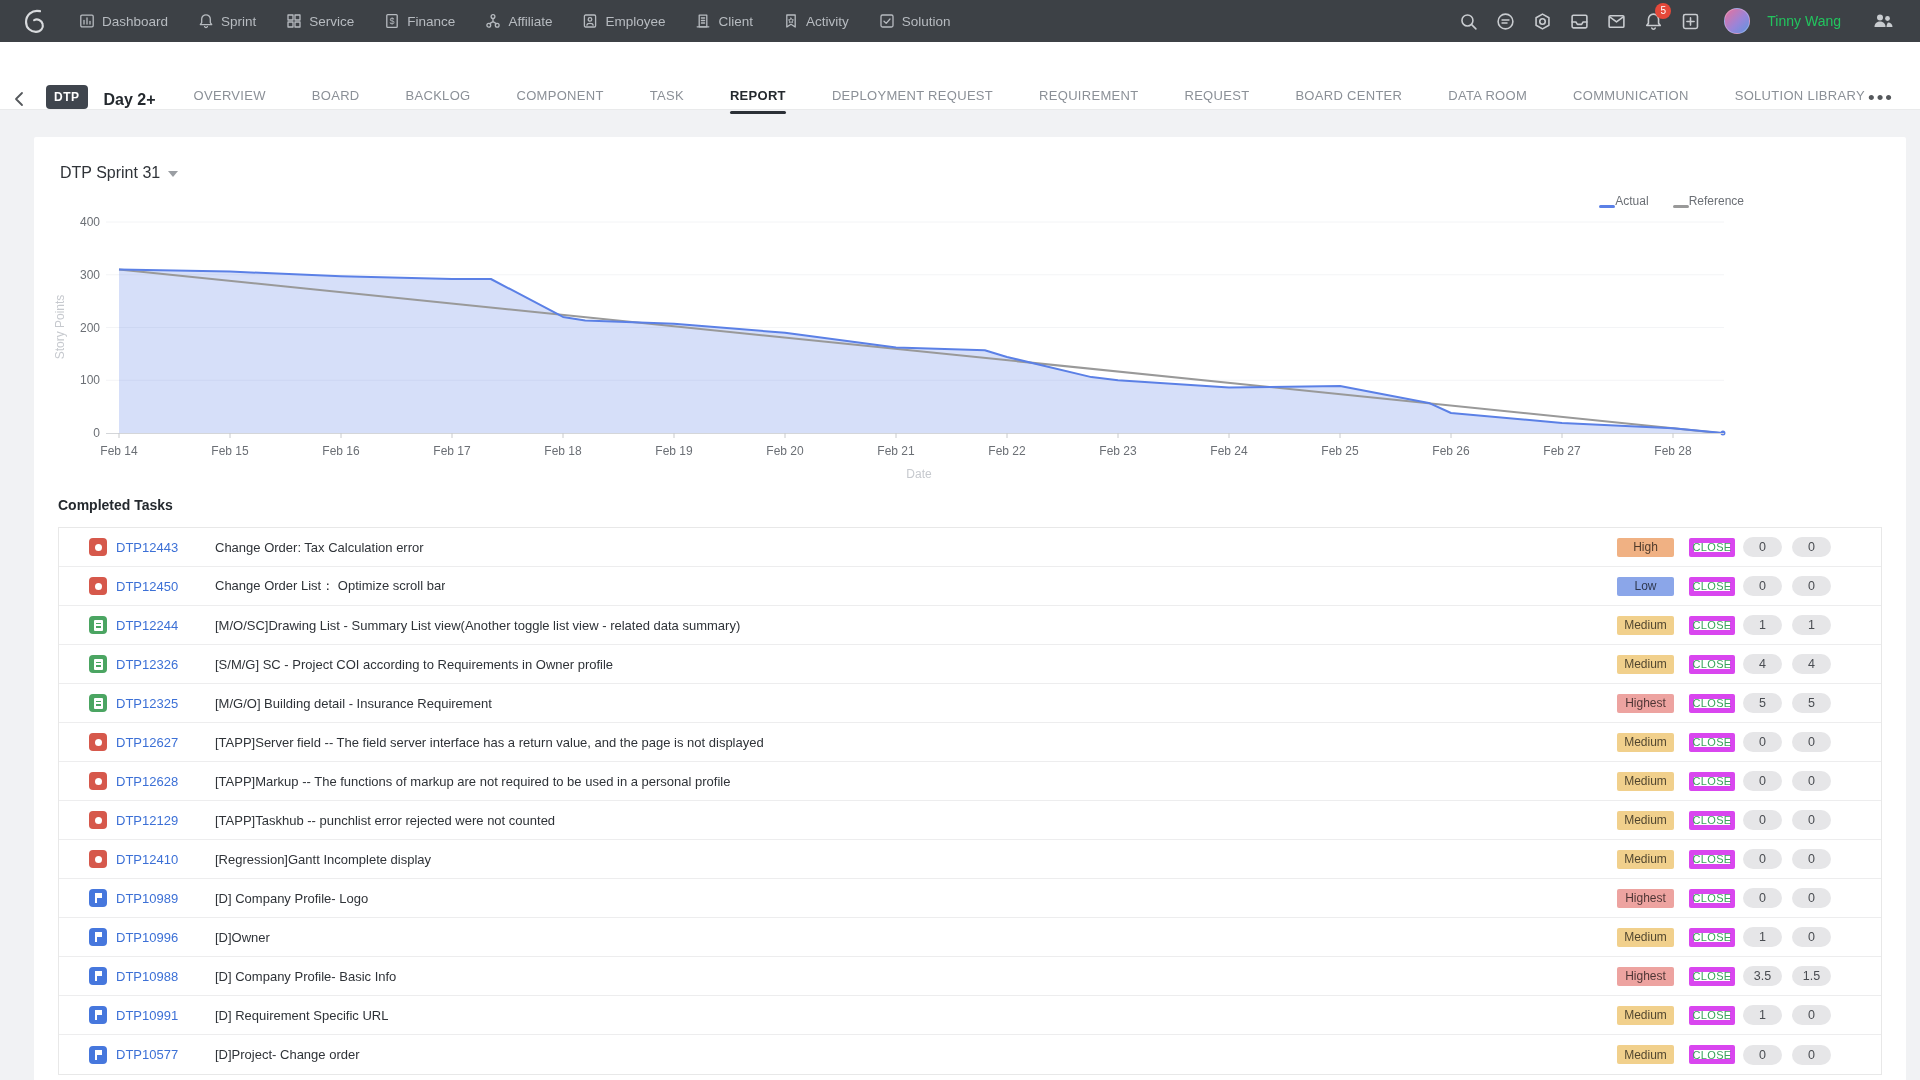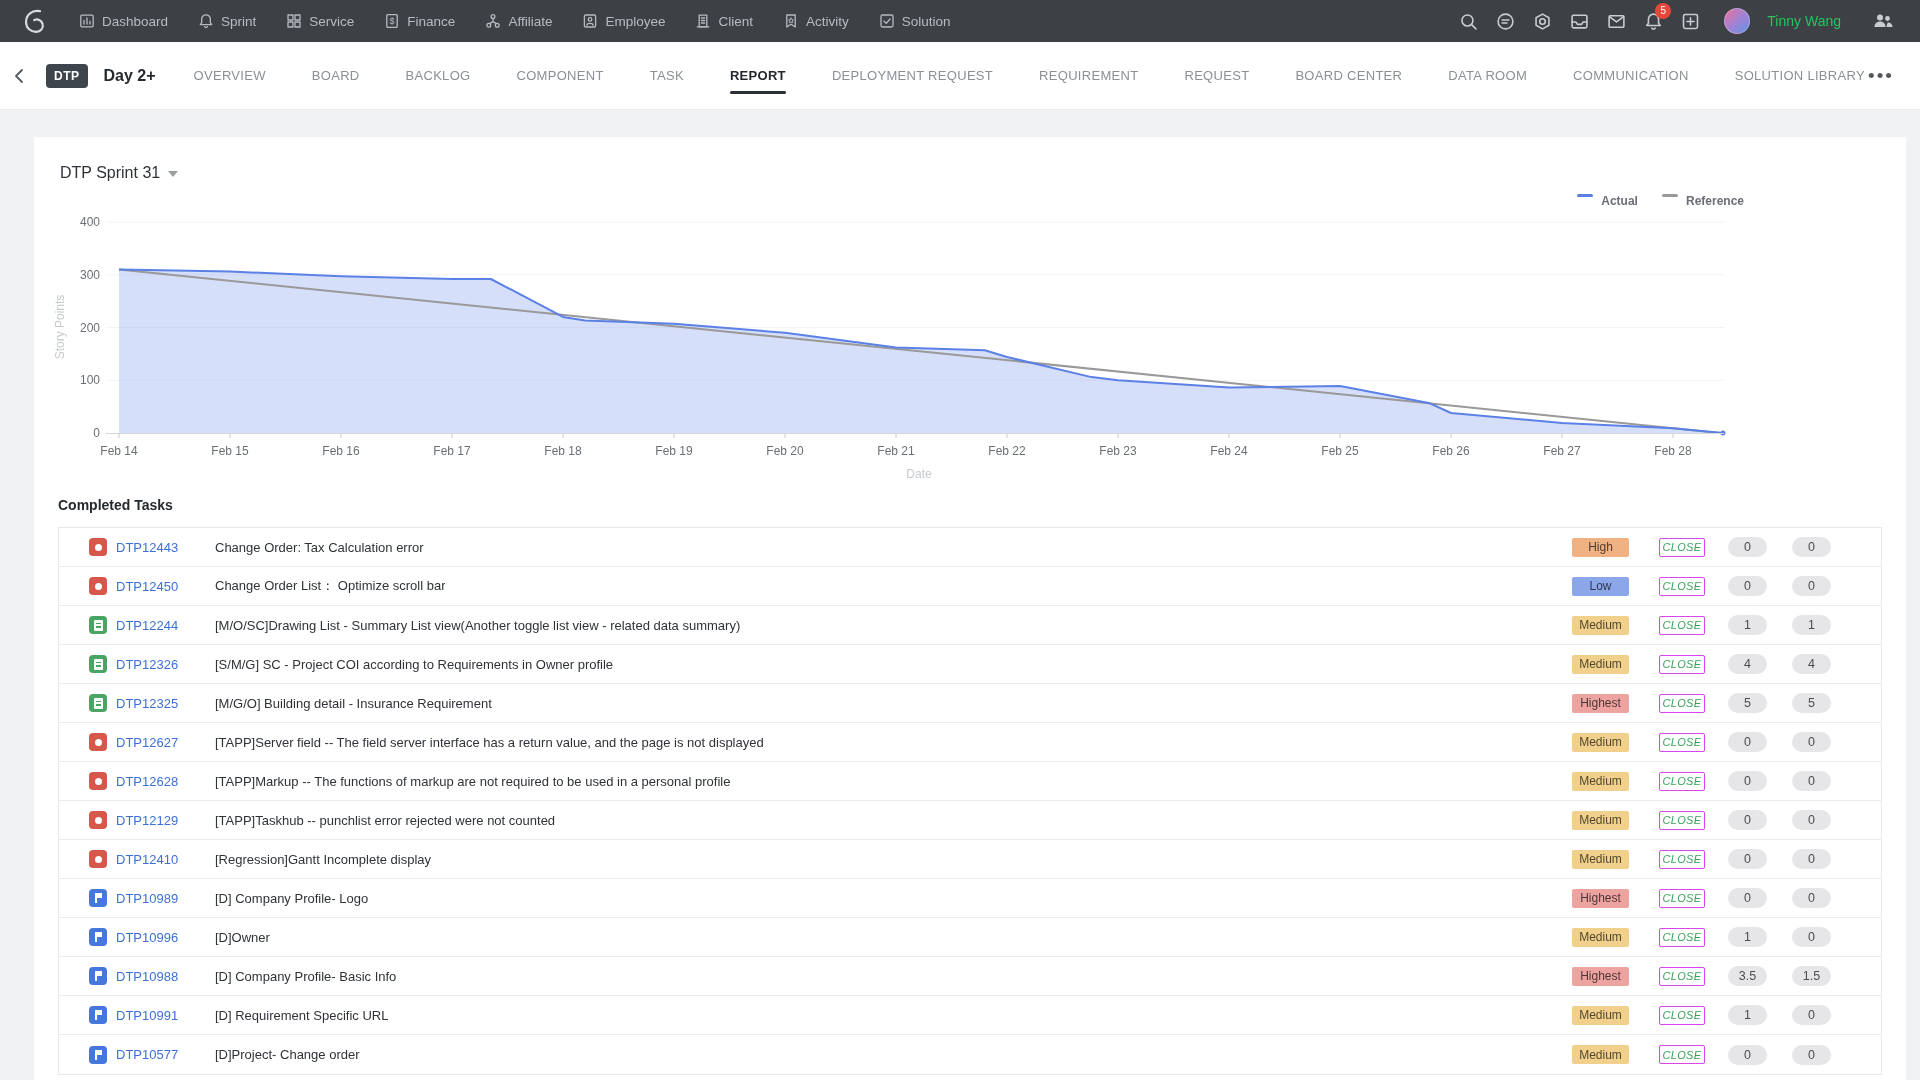--- a/index.html
+++ b/index.html
@@ -15,39 +15,39 @@
   .topbar-right { margin-left:auto; display:flex; align-items:center; gap:15px; padding-right:26px; }
   .tb-icon { position:relative; display:flex; align-items:center; justify-content:center; width:22px; height:22px; cursor:pointer; }
   .badge { position:absolute; top:-7px; right:-7px; min-width:16px; height:16px; padding:0 4px;
     background:#e5483a; border-radius:9px; color:#fff; font-size:10px; line-height:16px; text-align:center; }
   .avatar { width:26px; height:26px; border-radius:50%; margin-left:8px;
     background:linear-gradient(135deg,#e8719b 0%,#9b84d8 55%,#5f94e0 100%); border:1px solid rgba(255,255,255,0.25); }
   .uname { color:#22c55e; font-size:14px; margin-left:2px; }
   .members { margin-left:16px; }
 
   
-  .subnav { height:68px; background:#fff; display:flex; align-items:center; border-bottom:1px solid #e9eaeb; }
+  .subnav { height:68px; background:#fff; display:flex; align-items:flex-end; border-bottom:1px solid #e9eaeb; }
   .backbtn { margin-left:12px; display:flex; align-items:center; cursor:pointer; }
   .projbadge { margin-left:20px; background:#3f454d; color:#fff; font-size:12px; font-weight:bold;
     padding:5px 8px; border-radius:4px; letter-spacing:.5px; }
   .sprintname { margin-left:16px; font-size:16px; font-weight:bold; color:#24292e; white-space:nowrap; }
   .tabs { display:flex; align-items:center; gap:46px; margin-left:38px; }
   .tab { position:relative; font-size:13px; color:#8b9097; letter-spacing:.3px; padding:6px 0; cursor:pointer; white-space:nowrap; }
   .tab.active { color:#24292e; font-weight:bold; }
   .tab.active::after { content:""; position:absolute; left:0; right:0; bottom:-5px; height:3px; background:#2b3036; border-radius:2px; }
   .moretabs { margin-left:auto; margin-right:26px; color:#55585c; font-size:19px; letter-spacing:2px; cursor:pointer; }
 
   
   .content { height:970px; background:#f1f2f4; padding:27px 25px 0 34px; overflow:hidden; }
   .card { position:relative; width:1872px; height:1010px; background:#fff; border-radius:2px; }
 
   .chart-title { position:absolute; left:26px; top:27px; font-size:16px; color:#2f3338; display:flex; align-items:center; gap:8px; cursor:pointer; }
   .caret { width:0; height:0; border-left:5px solid transparent; border-right:5px solid transparent; border-top:6px solid #9a9ea3; margin-top:2px; }
   .legend { position:absolute; top:57px; right:162px; display:flex; align-items:center; gap:24px; font-size:12px; color:#6b6f75; }
-  .litem { display:flex; align-items:flex-start; gap:8px; cursor:pointer;font-weight:bold; }
+  .litem { display:flex; align-items:flex-end; gap:0; cursor:pointer; }
   .ldash { width:16px; height:3px; border-radius:2px; }
 
   #chartsvg { position:absolute; left:0; top:0; }
 
   .tasks { position:absolute; left:24px; right:24px; top:360px; }
   .tasks h3 { font-size:14px; color:#24292e; margin-bottom:14px; }
   .tasktable { border:1px solid #e8e8e8; }
   .trow { height:39px; display:flex; align-items:center; border-bottom:1px solid #ededee; background:#fff; }
   .trow:last-child { border-bottom:none; }
   .ticon { flex:none; width:18px; height:18px; border-radius:4px; margin-left:30px;
@@ -56,25 +56,25 @@
   .ticon.story  { background:#4ba562; }
   .ticon.task   { background:#4677dd; }
   .g-dot { width:7px; height:7px; background:#fff; border-radius:50%; }
   .g-doc { width:9px; height:11px; background:#fff; border-radius:1px; display:flex; flex-direction:column; justify-content:center; gap:2px; align-items:center; }
   .g-doc span { display:block; width:5px; height:1.5px; background:#4ba562; }
   .g-flag { position:relative; width:10px; height:10px; }
   .g-flag::before { content:""; position:absolute; left:2px; top:0; width:2px; height:10px; background:#fff; }
   .g-flag::after  { content:""; position:absolute; left:4px; top:0; width:5px; height:5px; background:#fff; }
   .tid { color:#3c70d6; font-size:13px; margin-left:9px; width:99px; cursor:pointer; white-space:nowrap; }
   .ttitle { color:#2f3338; font-size:13px; white-space:nowrap; overflow:hidden; }
-  .rcells { display:flex; align-items:center; margin-left:auto; margin-right:50px;gap:15px; }
+  .rcells { display:flex; align-items:center; margin-left:auto; margin-right:50px; }
   .prio { width:57px; height:19px; border-radius:2px; font-size:12px; color:rgba(0,0,0,0.68);
     display:flex; align-items:center; justify-content:center; }
-  .closeb { margin-left:15px; width:46px; height:19px; border:1px solid #d946ef; border-radius:2px;
-    color:#3aa35c; font-size:11px; display:flex; align-items:center; justify-content:center; letter-spacing:.3px; background:#fff;font-style:italic; }
+  .closeb { margin-left:15px; width:46px; height:19px; border:5px solid #d946ef; border-radius:2px;
+    color:#3aa35c; font-size:11px; display:flex; align-items:center; justify-content:center; letter-spacing:.3px; background:#fff; }
   .pill { margin-left:8px; min-width:39px; height:20px; padding:0 6px; background:#e6e6e8; border-radius:10px;
     color:#4a4d52; font-size:12.5px; display:flex; align-items:center; justify-content:center; }
   .pill + .pill { margin-left:10px; }
 </style>
 </head>
 <body>
 
 <header class="topbar">
   <div class="logo">
     <svg width="27" height="27" viewBox="0 0 30 30" fill="none" stroke="#d9dbde" stroke-width="2.4" stroke-linecap="round">

